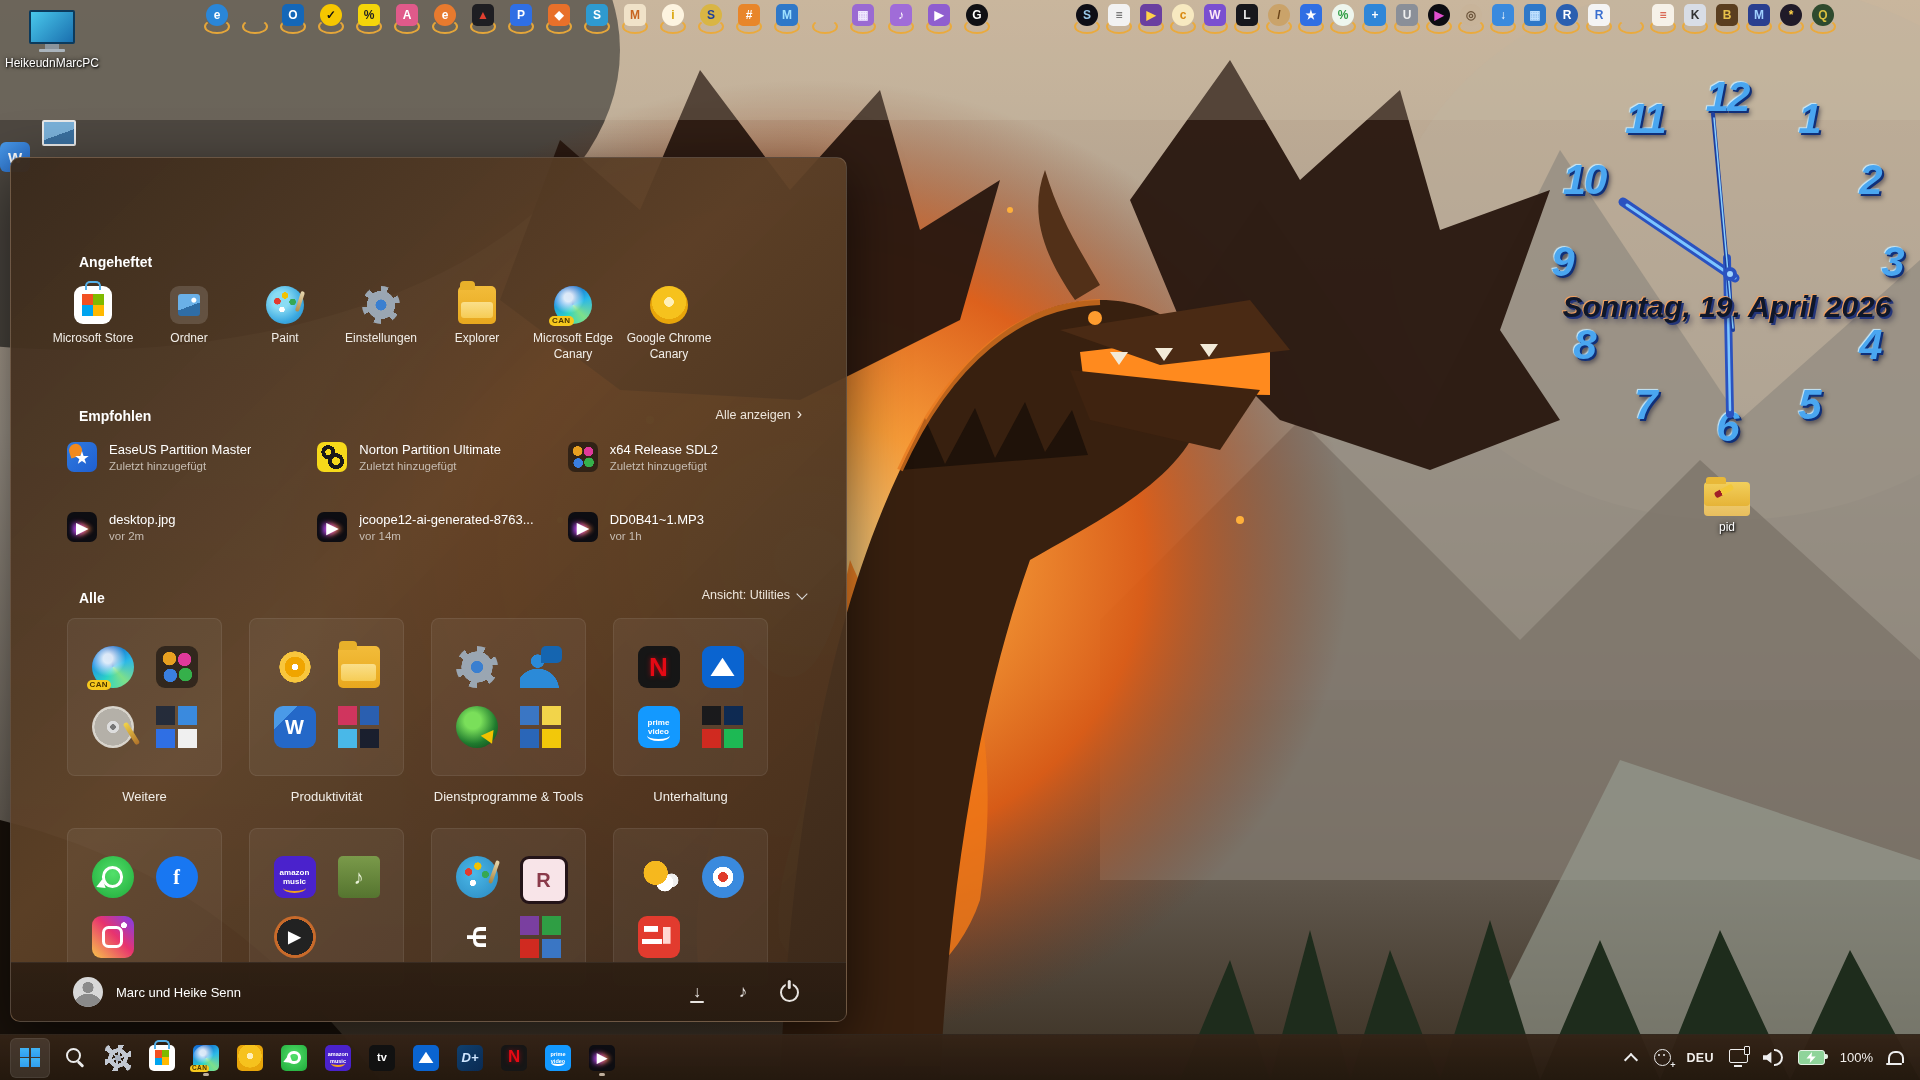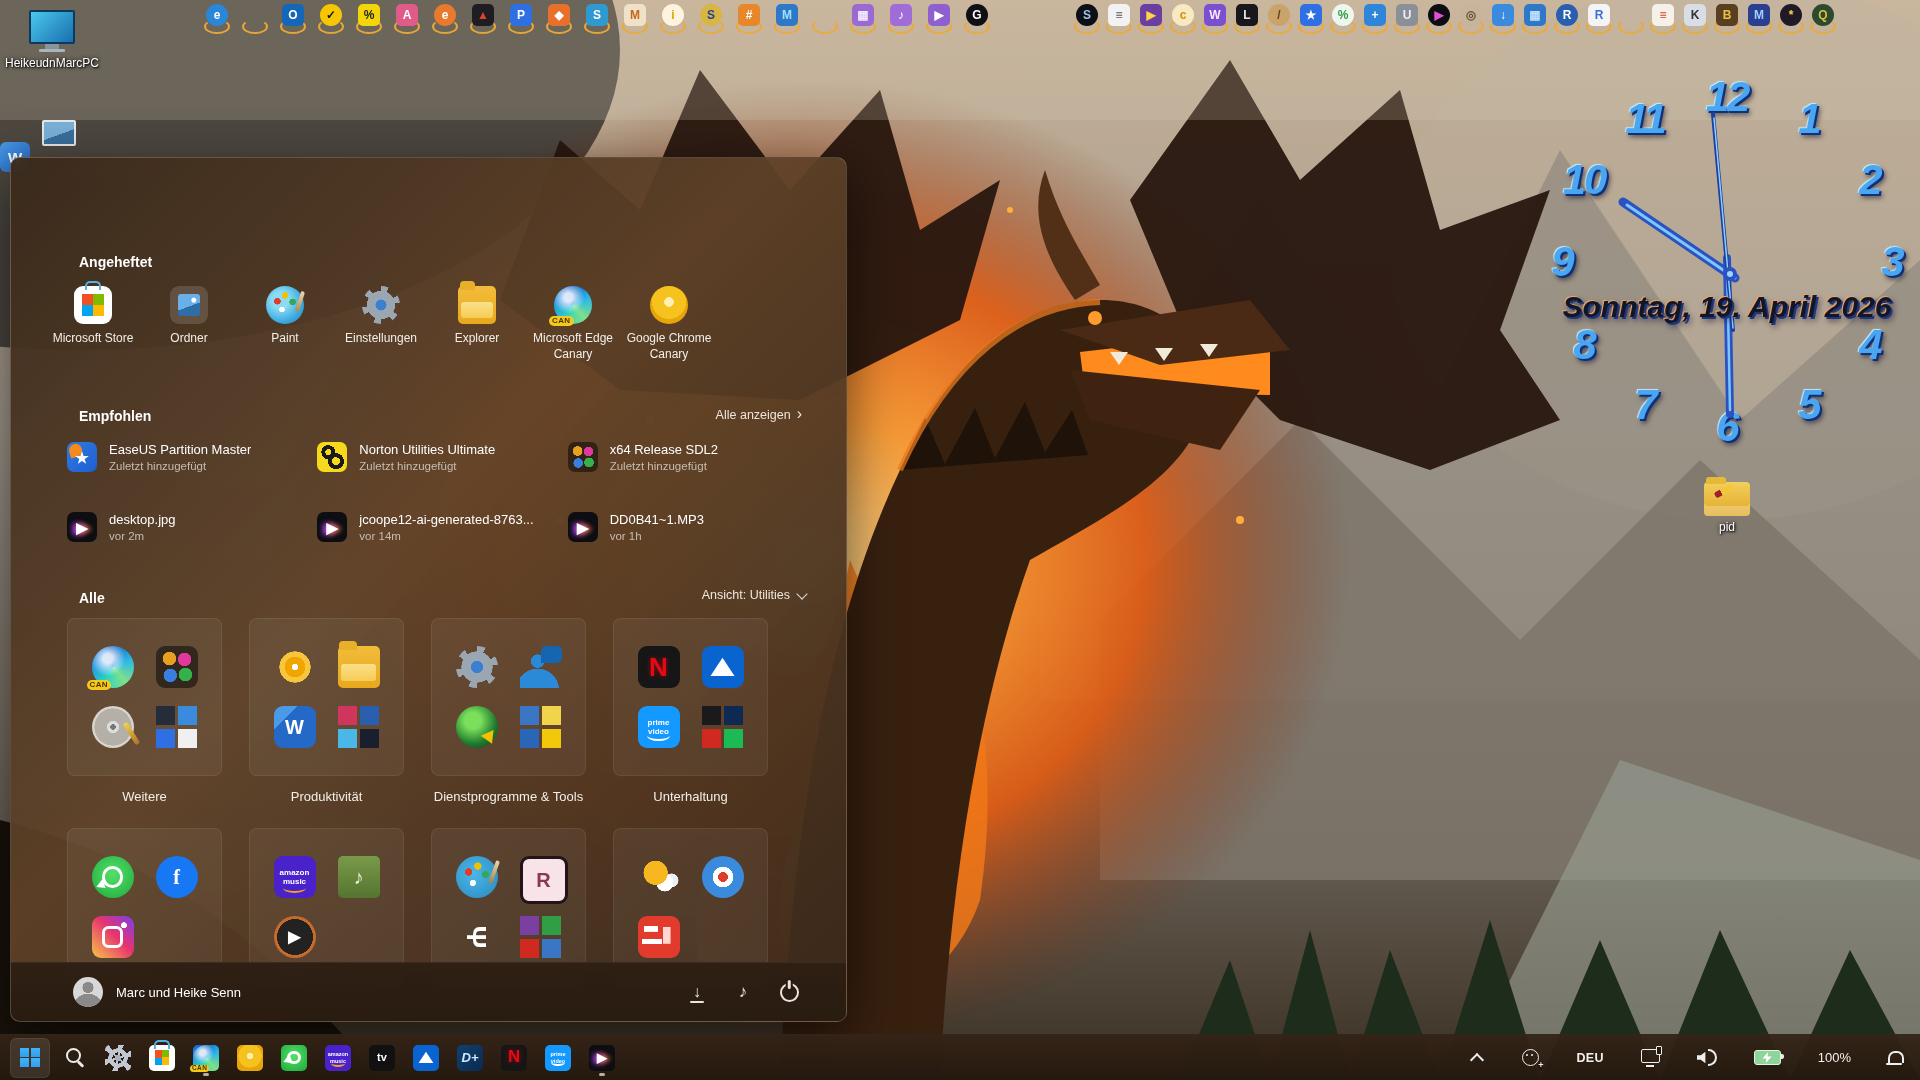--- a/index.html
+++ b/index.html
@@ -272,21 +272,21 @@
     background:linear-gradient(rgba(52,35,22,.94),rgba(36,24,14,.96));
     border-top:1px solid rgba(255,255,255,.06);display:flex;align-items:center;}
   .tb{display:flex;margin-left:10px;gap:4px;}
   .tb-item{width:40px;height:40px;border-radius:6px;border:none;background:none;position:relative;
     display:flex;align-items:center;justify-content:center;padding:0;cursor:default;}
   .tb-item[data-active="true"]{background:rgba(255,255,255,.1);box-shadow:inset 0 0 0 1px rgba(255,255,255,.07);}
   .tb-item[data-run="true"]::after{content:"";position:absolute;bottom:2px;left:50%;transform:translateX(-50%);
     width:6px;height:3px;border-radius:2px;background:#beae9c;}
   .tb .mi{width:26px;height:26px;border-radius:5px;font-size:13px;}
   .tb-tray{margin-left:auto;display:flex;align-items:center;gap:15px;padding-right:16px;color:#f2efec;}
-  .tray-item{display:flex;align-items:center;justify-content:center;position:relative;min-width:16px;height:24px;cursor:default;margin-left:22px;}
+  .tray-item{display:flex;align-items:center;justify-content:center;position:relative;min-width:16px;height:24px;cursor:default;}
   .chev-up{width:8px;height:8px;border-left:2px solid #eee;border-top:2px solid #eee;transform:rotate(45deg);margin-top:4px;}
   .emoji-face{width:15px;height:15px;border:1.5px solid #eee;border-radius:50%;position:relative;}
   .emoji-face::before{content:"";position:absolute;top:4px;left:3px;width:2px;height:2px;background:#eee;
     border-radius:50%;box-shadow:5px 0 0 #eee;}
   .emoji-face::after{content:"+";position:absolute;right:-5px;bottom:-5px;font-size:9px;font-weight:700;color:#eee;
     background:rgba(36,24,14,1);border-radius:50%;line-height:1;}
   .lang{font-size:12.5px;font-weight:600;letter-spacing:.3px;}
   .display-ic{width:17px;height:12px;border:1.7px solid #eee;border-radius:2px;position:relative;margin-top:-3px;}
   .display-ic::after{content:"";position:absolute;left:50%;transform:translateX(-50%);bottom:-5px;width:8px;height:2px;background:#eee;}
   .display-ic::before{content:"";position:absolute;right:-3px;top:-4px;width:4px;height:7px;border:1.5px solid #eee;
@@ -584,21 +584,21 @@
     <div class="rec-item" title="EaseUS Partition Master">
           <span class="mi sm" data-icon="easeus" data-glyph="★"></span>
           <span>
             <div class="rec-title-txt">EaseUS Partition Master</div>
             <div class="rec-sub">Zuletzt hinzugefügt</div>
           </span>
         </div>
         <div class="rec-item" title="Norton Utilities Ultimate">
           <span class="mi sm" data-icon="norton"></span>
           <span>
-            <div class="rec-title-txt">Norton Utilities Ultimate</div>
+            <div class="rec-title-txt">Norton Partition Ultimate</div>
             <div class="rec-sub">Zuletzt hinzugefügt</div>
           </span>
         </div>
         <div class="rec-item" title="x64 Release SDL2">
           <span class="mi sm" data-icon="dosbox"></span>
           <span>
             <div class="rec-title-txt">x64 Release SDL2</div>
             <div class="rec-sub">Zuletzt hinzugefügt</div>
           </span>
         </div>

